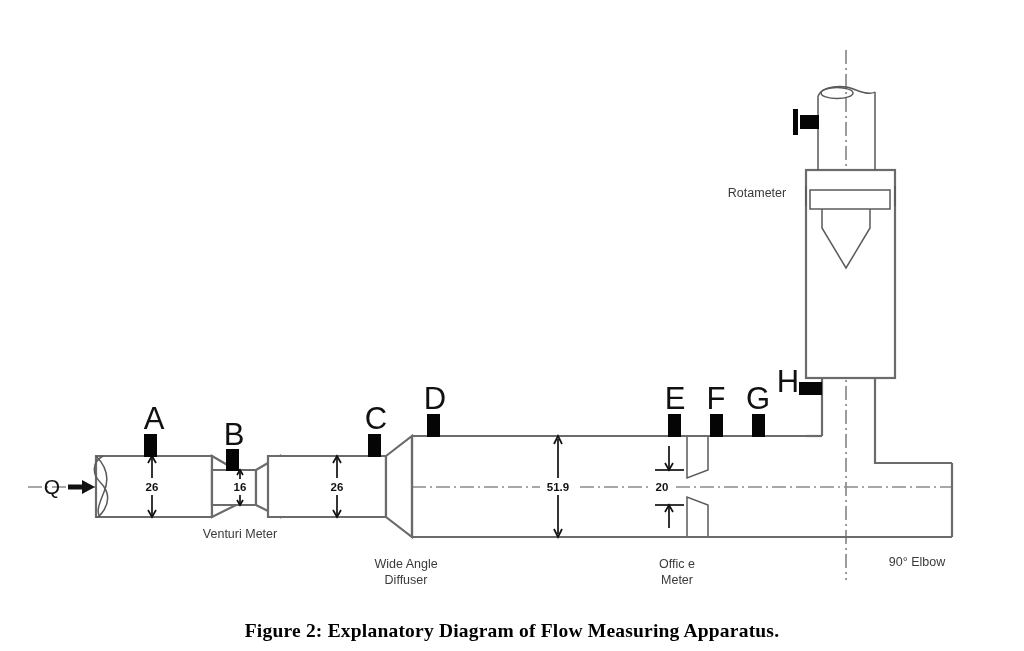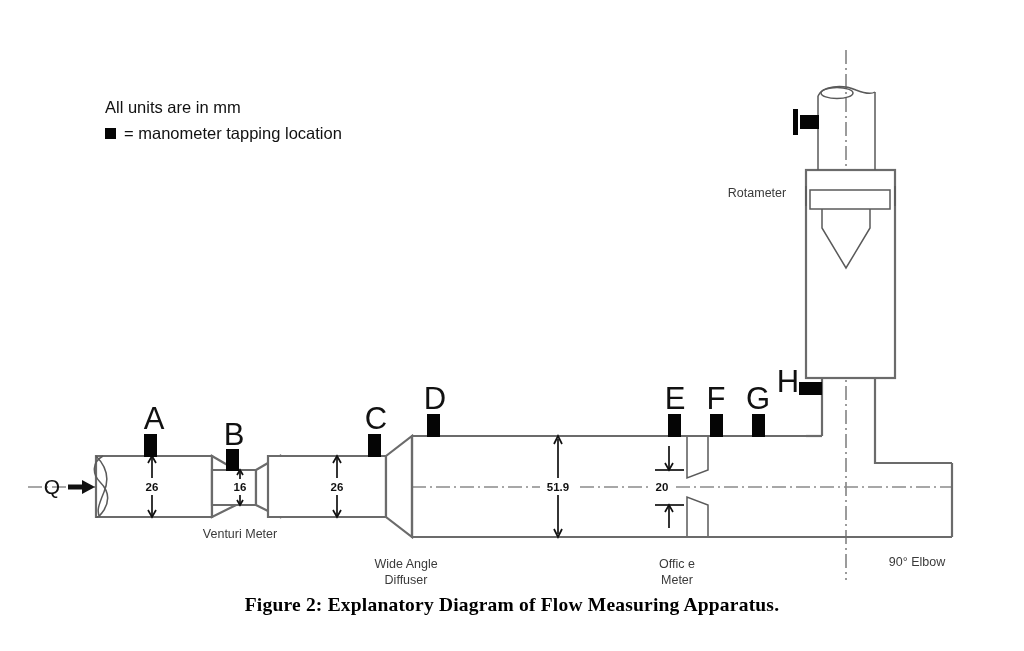--- a/index.html
+++ b/index.html
@@ -84,21 +84,21 @@
   }
   .flow-text {
     font-family: "Liberation Sans", sans-serif;
     font-size: 21px;
     fill: #111111;
     text-anchor: middle;
   }
   .caption {
     position: absolute;
     left: 0;
-    top: 594px;
+    top: 620px;
     width: 1024px;
     text-align: center;
     font-family: "Liberation Serif", serif;
     font-weight: bold;
     font-size: 19.5px;
     color: #000000;
     letter-spacing: 0.2px;
   }
   .legend-block {
     position: absolute;
@@ -288,25 +288,16 @@
       <text class="part-label" x="677" y="568" text-anchor="start">Offic e</text>
       <text class="part-label" x="677" y="584" text-anchor="start">Meter</text>
 
       <text class="part-label" x="757" y="197">Rotameter</text>
 
       <text class="part-label" x="917" y="566">90° Elbow</text>
     </g>
 
   </svg>
 
-  <div class="legend-block">
-    <div class="legend-row">
-      <span>All units are in mm</span>
-    </div>
-    <div class="legend-row">
-      <span class="legend-swatch"></span>
-      <span>= manometer tapping location</span>
-    </div>
-  </div>
 
   <div class="caption">Figure 2:  Explanatory Diagram of Flow Measuring Apparatus.</div>
 
 </div>
 
 </body></html>

